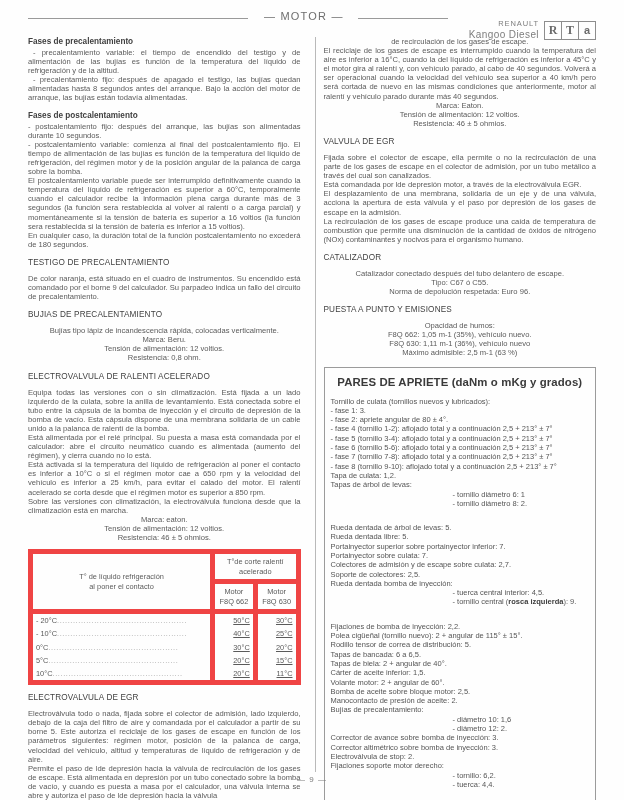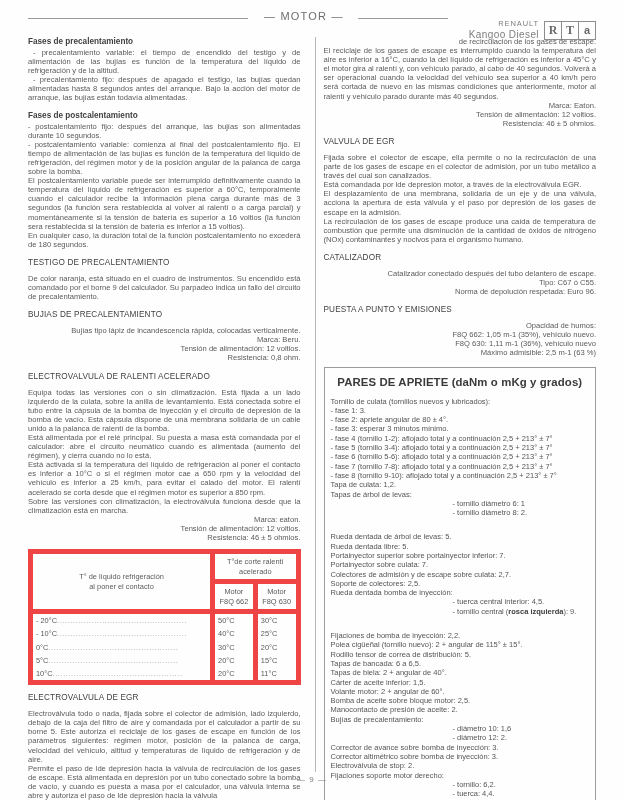--- a/index.html
+++ b/index.html
@@ -141,21 +141,21 @@
   p.body {
     font-size: 7.6px;
     line-height: 9.1px;
     margin: 0 0 0 0;
     text-align: justify;
     color: #5a5a5a;
     text-justify: inter-word;
   }
   p.body.indent { text-indent: 5px; }
   p.body.gap { margin-top: 7px; }
-  p.body.nojust { text-align: right; }
+  p.body.nojust { text-align: center; }
 
   
   table.spec {
     width: 100%;
     border-collapse: collapse;
     margin-top: 7px;
     margin-bottom: 8px;
     font-size: 7.4px;
     color: #5a5a5a;
   }
@@ -171,22 +171,23 @@
     font-size: 7.4px;
     padding: 3px 2px;
   }
   table.spec td.lab {
     padding-left: 3px;
     white-space: nowrap;
     overflow: hidden;
     line-height: 9.2px;
   }
   table.spec td.val {
-    text-align: left;
+    text-align: right;
     line-height: 9.2px;
+    text-decoration: underline;
   }
   .dotfill {
     display: inline-block;
     overflow: hidden;
     white-space: nowrap;
     letter-spacing: 0.6px;
     color: #9d9d9d;
     width: 150px;
     vertical-align: bottom;
   }
@@ -355,21 +356,20 @@
       <p class="body nojust">F8Q 662: 1,05 m-1 (35%), vehículo nuevo.</p>
       <p class="body nojust">F8Q 630: 1,11 m-1 (36%), vehículo nuevo</p>
       <p class="body nojust">Máximo admisible: 2,5 m-1 (63 %)</p>
 
       <div class="torque-box">
         <div class="torque-title">PARES DE APRIETE (daNm o mKg y grados)</div>
         <div class="torque-list">
           <div>Tornillo de culata (tornillos nuevos y lubricados):</div>
           <div>- fase 1:  3.</div>
           <div>- fase 2: apriete angular de 80 ± 4°.</div>
-          <div>- fase 3: esperar 3 minutos mínimo.</div>
           <div>- fase 4 (tornillo 1-2): aflojado total y a continuación 2,5 + 213° ± 7°</div>
           <div>- fase 5 (tornillo 3-4): aflojado total y a continuación 2,5 + 213° ± 7°</div>
           <div>- fase 6 (tornillo 5-6): aflojado total y a continuación 2,5 + 213° ± 7°</div>
           <div>- fase 7 (tornillo 7-8): aflojado total y a continuación 2,5 + 213° ± 7°</div>
           <div>- fase 8 (tornillo 9-10): aflojado total y a continuación 2,5 + 213° ± 7°</div>
           <div>Tapa de culata: 1,2.</div>
           <div>Tapas de árbol de levas:</div>
           <div class="ind">- tornillo diámetro 6: 1</div>
           <div class="ind">- tornillo diámetro 8: 2.</div>
           <div class="pad">Rueda dentada de árbol de levas: 5.</div>

